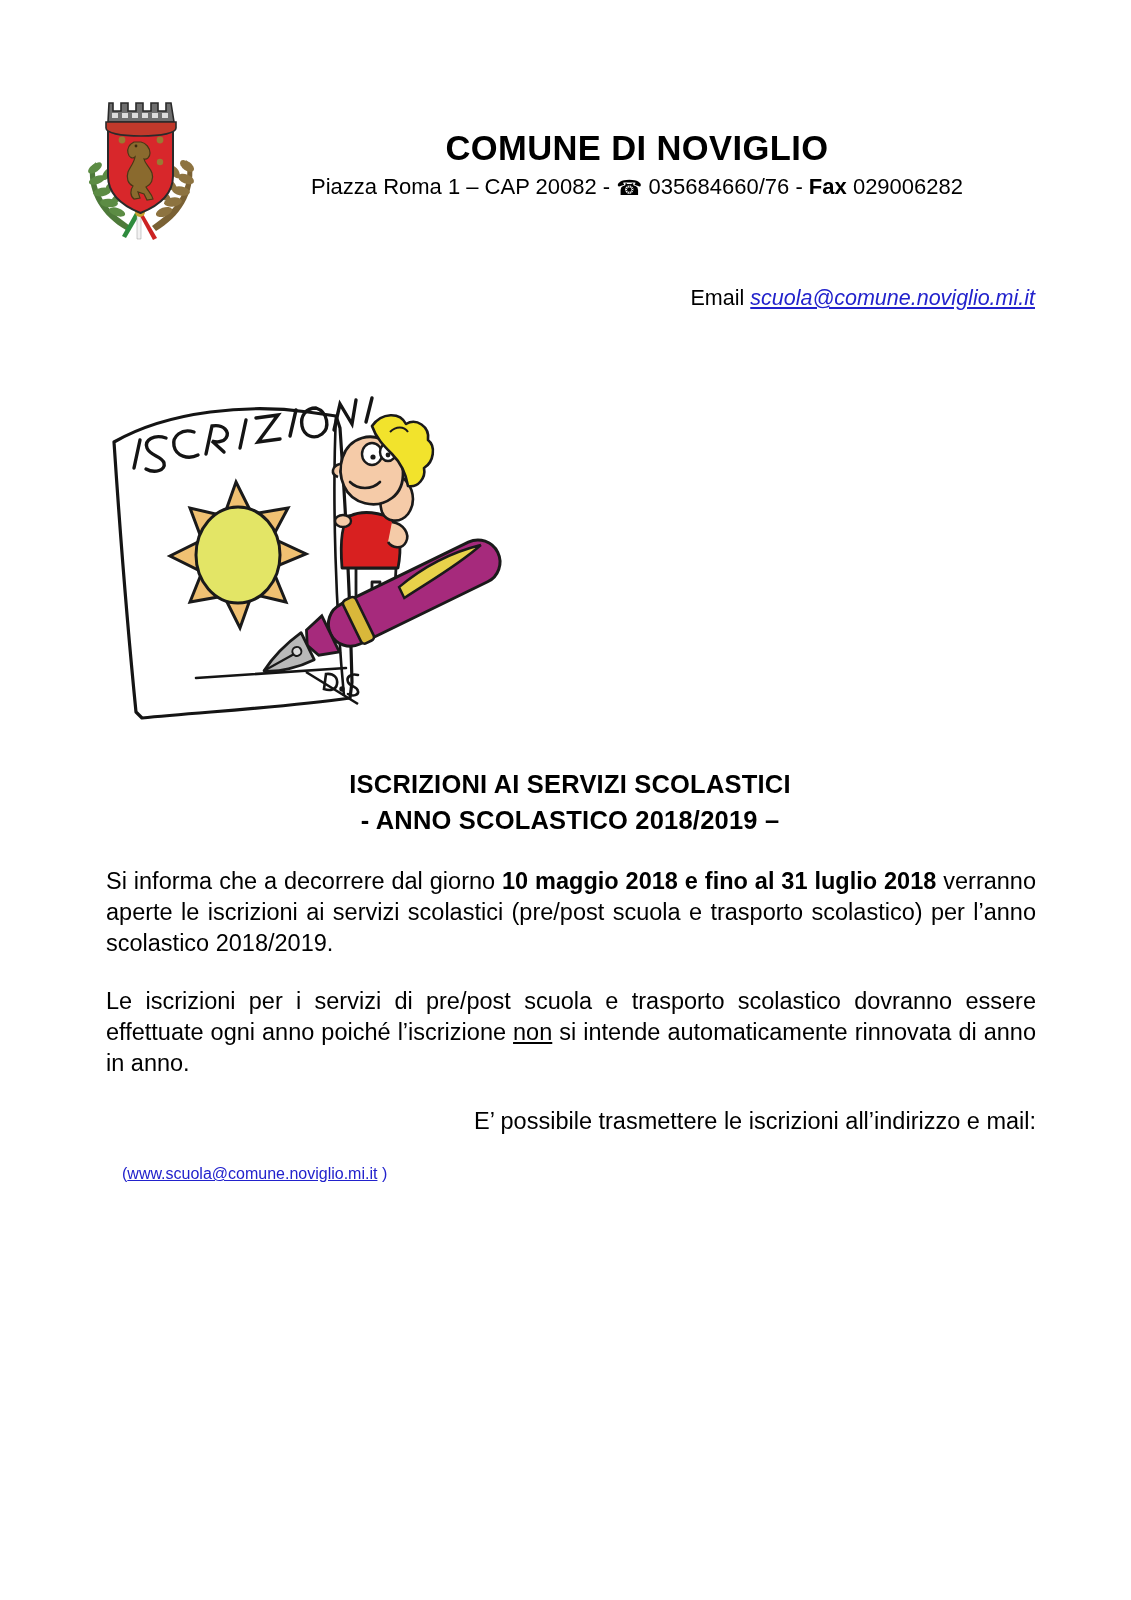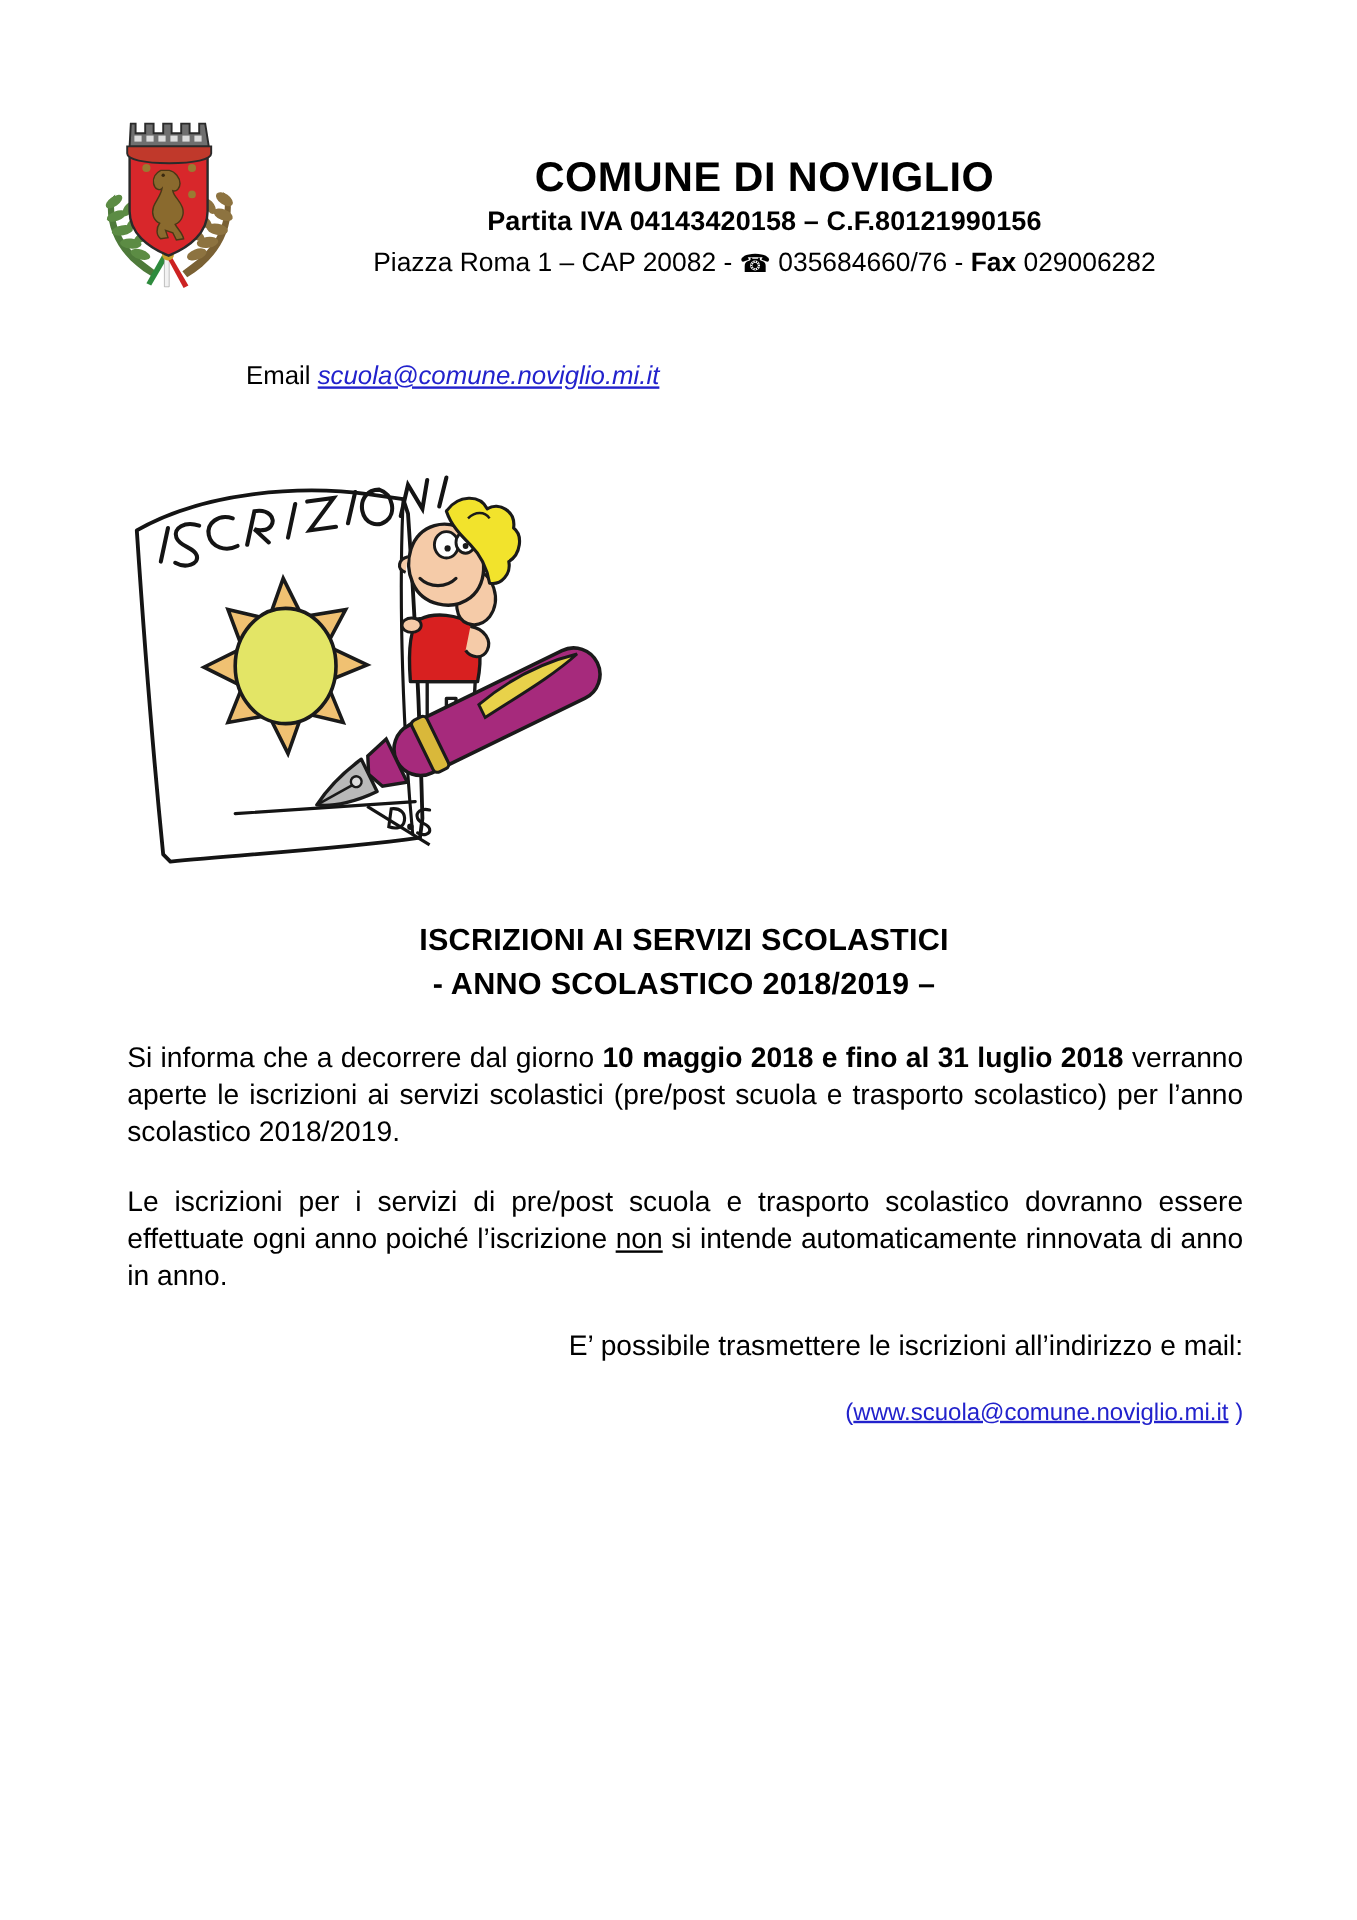--- a/index.html
+++ b/index.html
@@ -72,23 +72,23 @@
   .org-addr b { font-weight: bold; }
   .phone-glyph {
     font-size: 21px;
     letter-spacing: 0;
     position: relative;
     top: 1px;
   }
   .email-line {
     position: absolute;
     left: 205px;
-    top: 215px;
+    top: 200px;
     width: 830px;
-    text-align: left;
+    text-align: right;
     font-size: 21.5px;
   }
   .email-link {
     color: #2222cc;
     font-style: italic;
     text-decoration: underline;
     font-size: 21.5px;
   }
 
   
@@ -124,25 +124,25 @@
     margin: 0 0 27px 0;
     font-size: 23.5px;
     line-height: 1.32;
     text-align: justify;
     text-justify: inter-word;
   }
   p.para b { font-weight: bold; margin-top: 37px; }
   p.para u { text-decoration: underline; }
   p.para.last { text-align: right; }
   .link-line {
-    margin: 0;
-    font-size: 20px;
+    margin: 16px;
+    font-size: 16px;
     line-height: 1.3;
     color: #2222cc;
-    text-align: right;
+    text-align: left;
   }
   .link-line .lnk {
     color: #2222cc;
     text-decoration: underline;
   }
   .link-line .paren { color: #2222cc; text-decoration: none; }
 
   
   .signature {
     position: absolute;
@@ -226,21 +226,20 @@
               <rect x="64" y="27" width="6" height="5"></rect>
             <rect x="74" y="27" width="6" height="5"></rect>
               <rect x="84" y="27" width="6" height="5"></rect>
           </g>
         </g>
       </svg>
     </div>
 
     <div class="header-text">
       <div class="org-name">COMUNE DI NOVIGLIO</div>
-      <div class="org-vat">Partita IVA 04143420158 – C.F.80121990156</div>
       <div class="org-addr"><span>Piazza Roma 1 – CAP 20082 - </span><span class="phone-glyph">☎</span><span> 035684660/76 - </span><b>Fax</b><span> 029006282</span></div>
     </div>
 
     <div class="email-line"><span>Email </span><a class="email-link" href="#">scuola@comune.noviglio.mi.it</a></div>
   </div>
 
   <div class="illustration">
     <svg viewBox="0 0 420 340" width="420" height="340" aria-hidden="true">
 
       <path d="M14 60 C70 28 150 22 208 30 L236 34 L240 46

